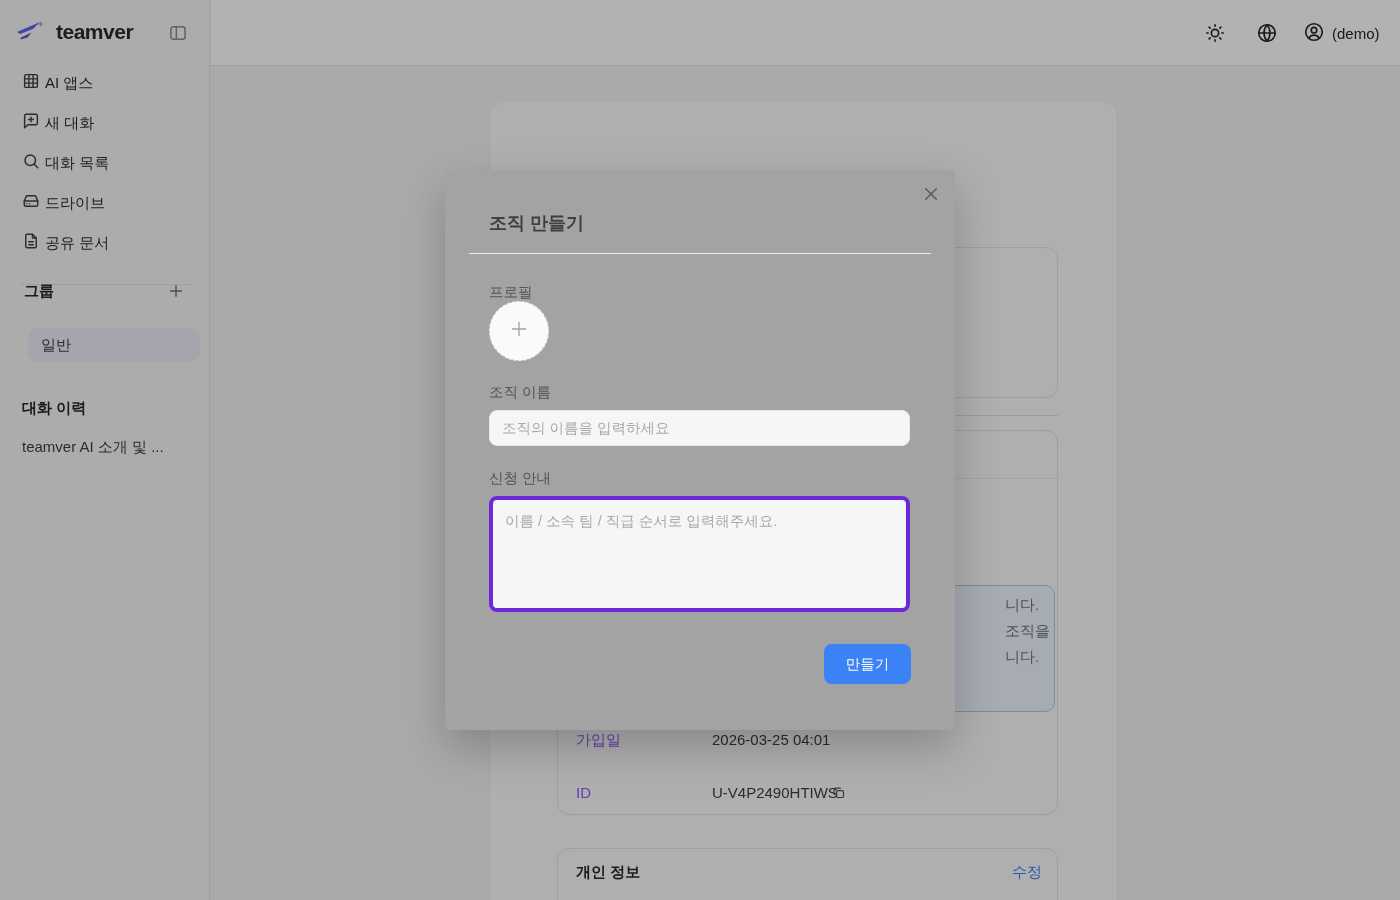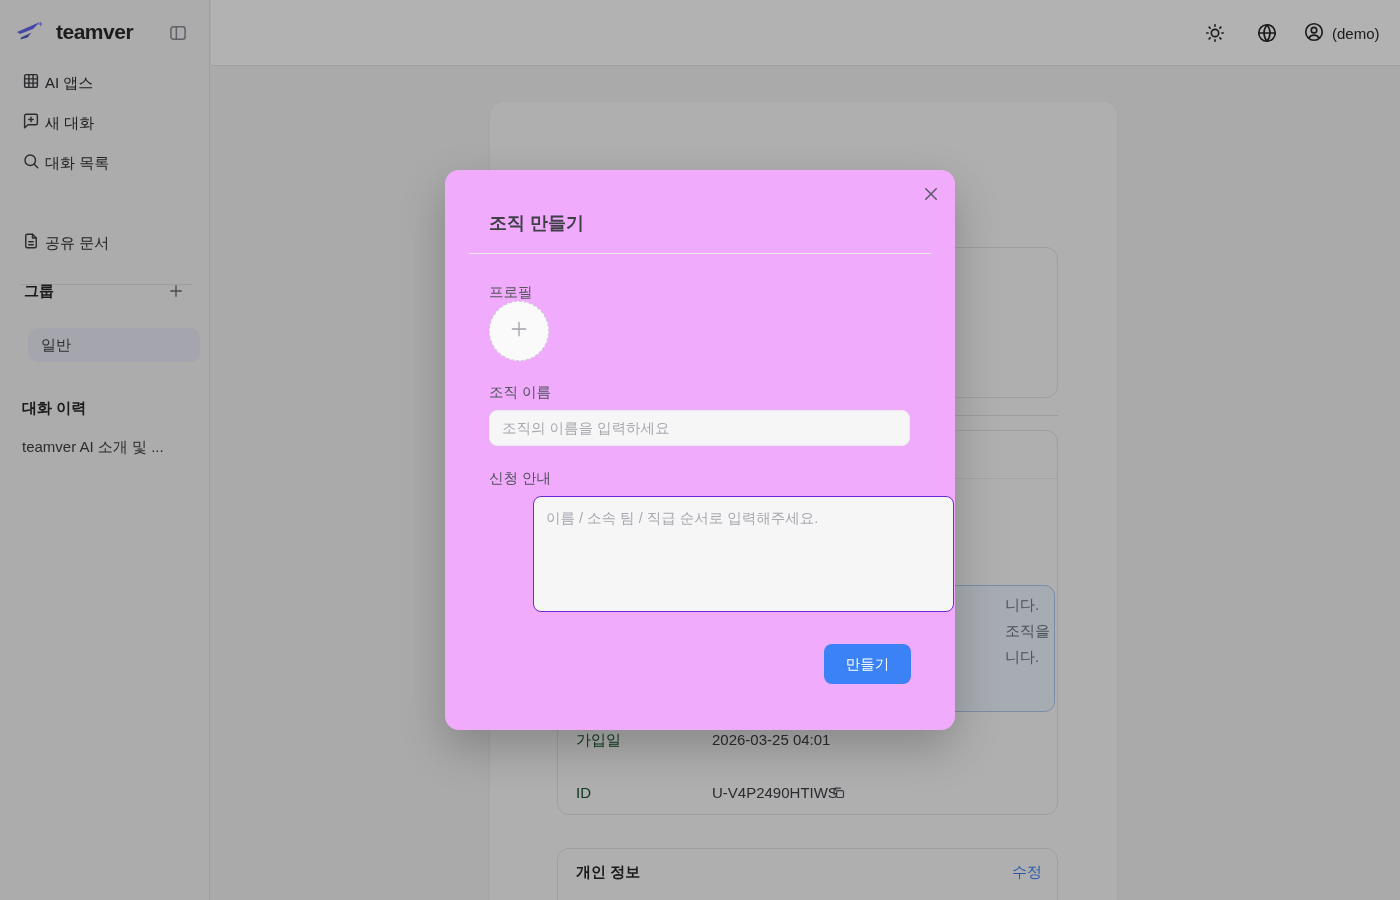--- a/index.html
+++ b/index.html
@@ -61,35 +61,35 @@
   .outer-card { position:absolute; left:490px; top:102px; width:627px; height:840px;
                 background:#fbfbfb; border-radius:14px; box-shadow:0 1px 3px rgba(0,0,0,.07); }
   .inner-card { position:absolute; border:1px solid #e4e4e7; border-radius:12px; background:#fbfbfb; }
   .card-a { left:557px; top:247px; width:501px; height:151px; }
   .section-line { position:absolute; left:557px; top:415px; width:501px; height:1px; background:#e0e0e3; }
   .card-b { left:557px; top:430px; width:501px; height:385px; }
   .card-b-divider { position:absolute; left:557px; top:478px; width:501px; height:1px; background:#ececee; }
   .info-box { position:absolute; left:577px; top:585px; width:478px; height:127px;
               background:#eff6ff; border:1px solid #aecbf2; border-radius:10px; }
   .info-frag { position:absolute; left:379px; top:6px; font-size:15px; line-height:26px; color:#6b7280;margin-left:48px; }
-  .bg-row-label { position:absolute; left:576px; font-size:15px; color:#14532d; }
+  .bg-row-label { position:absolute; left:576px; font-size:15px; color:#8b5cf6; }
   .bg-row-value { position:absolute; left:712px; font-size:15px; color:#3f3f46; }
   .row-join  { top:731px; }
   .row-id    { top:784px; }
   .copy-btn { position:absolute; left:831px; top:784px; width:16px; height:16px;
               color:#52525b; background:none; border:none; cursor:pointer; padding:0; }
   .copy-btn svg { width:15px; height:15px; display:block; }
   .card-c { left:557px; top:848px; width:501px; height:90px; }
   .card-c-title { position:absolute; left:576px; top:863px; font-size:15px; font-weight:700; color:#27272a;text-align:right; }
   .card-c-action { position:absolute; left:1012px; top:863px; font-size:15px; color:#3b82f6; cursor:pointer; }
 
   
   .overlay { position:absolute; inset:0; background:rgba(0,0,0,0.30); z-index:10; }
   .modal { position:absolute; left:445px; top:170px; width:510px; height:560px;
-           background:#f0abfc; border-radius:14px; z-index:20;
+           background:#a3a3a3; border-radius:4px; z-index:20;
            box-shadow:0 18px 45px rgba(0,0,0,.22); }
   .modal-close { position:absolute; right:15px; top:15px; width:18px; height:18px;
                  color:#52525b; background:none; border:none; cursor:pointer; padding:0; }
   .modal-close svg { width:18px; height:18px; display:block; }
   .modal-title { position:absolute; left:44px; top:41px; font-size:18px; font-weight:600; color:#3f3f46; }
   .modal-divider { position:absolute; left:24px; right:24px; top:83px; height:1px; background:#ececee; }
   .field-label { position:absolute; left:44px; font-size:14.5px; color:#52525b; line-height:16px; }
   .lbl-profile { top:114px; }
   .avatar-upload { position:absolute; left:44px; top:131px; width:60px; height:60px;
                    border:1.5px dashed #cfcfd4; border-radius:50%; background:#fafafa;
@@ -97,23 +97,23 @@
                    color:#a1a1aa; }
   .avatar-upload svg { width:20px; height:20px; }
   .lbl-orgname { top:214px; }
   .org-input { position:absolute; left:44px; top:240px; width:421px; height:36px;
                background:#f6f6f7; border:1px solid #e9e9ec; border-radius:8px;
                font-size:14.5px; color:#3f3f46; padding:0 12px;
                font-family:"Liberation Sans","DejaVu Sans",sans-serif; }
   .org-input::placeholder { color:#a8a8b0; }
   .lbl-notice { top:300px; }
   .notice-textarea { position:absolute; left:44px; top:326px; width:421px; height:116px;
-                     background:#f6f6f7; border:1px solid #6d28d9; border-radius:8px;
+                     background:#f6f6f7; border:4px solid #6d28d9; border-radius:8px;
                      font-size:14.5px; color:#3f3f46; padding:12px 12px; resize:none;
-                     font-family:"Liberation Sans","DejaVu Sans",sans-serif;margin-left:44px; }
+                     font-family:"Liberation Sans","DejaVu Sans",sans-serif; }
   .notice-textarea::placeholder { color:#a8a8b0; }
   .submit-btn { position:absolute; left:379px; top:474px; width:87px; height:40px;
                 background:#3b82f6; color:#ffffff; border:none; border-radius:8px;
                 font-size:14.5px; cursor:pointer;
                 font-family:"Liberation Sans","DejaVu Sans",sans-serif; }
 </style>
 </head>
 <body>
 
 <div class="stage">
@@ -183,20 +183,29 @@
     <span class="nav-label">새 대화</span>
   </div>
   <div class="nav-item nav-2">
     <span>
       <svg viewBox="0 0 24 24" fill="none" stroke="currentColor" stroke-width="1.9" stroke-linecap="round">
         <circle cx="11" cy="11" r="7"></circle>
         <path d="M16.3 16.3 21 21"></path>
       </svg>
     </span>
     <span class="nav-label">대화 목록</span>
+  </div>
+  <div class="nav-item nav-3">
+    <span>
+      <svg viewBox="0 0 24 24" fill="none" stroke="currentColor" stroke-width="1.9" stroke-linecap="round" stroke-linejoin="round">
+        <path d="M5.5 6.2 3 12v5a2 2 0 0 0 2 2h14a2 2 0 0 0 2-2v-5l-2.5-5.8A2 2 0 0 0 16.7 5H7.3a2 2 0 0 0-1.8 1.2z"></path>
+        <path d="M3 12h18M6.5 15.5h.01M10 15.5h.01"></path>
+      </svg>
+    </span>
+    <span class="nav-label">드라이브</span>
   </div>
   <div class="nav-item nav-4">
     <span>
       <svg viewBox="0 0 24 24" fill="none" stroke="currentColor" stroke-width="1.9" stroke-linecap="round" stroke-linejoin="round">
         <path d="M14 3H7a2 2 0 0 0-2 2v14a2 2 0 0 0 2 2h10a2 2 0 0 0 2-2V8z"></path>
         <path d="M14 3v5h5M9 13h6M9 17h6"></path>
       </svg>
     </span>
     <span class="nav-label">공유 문서</span>
   </div>

